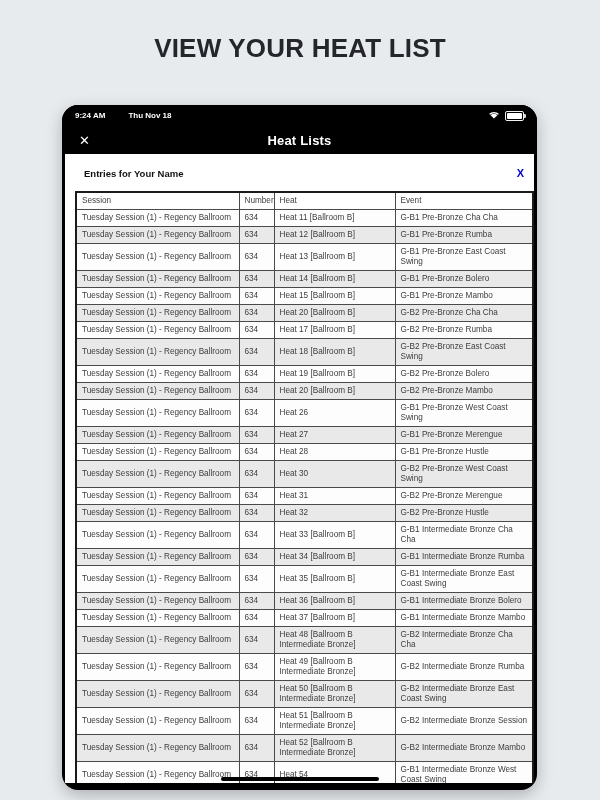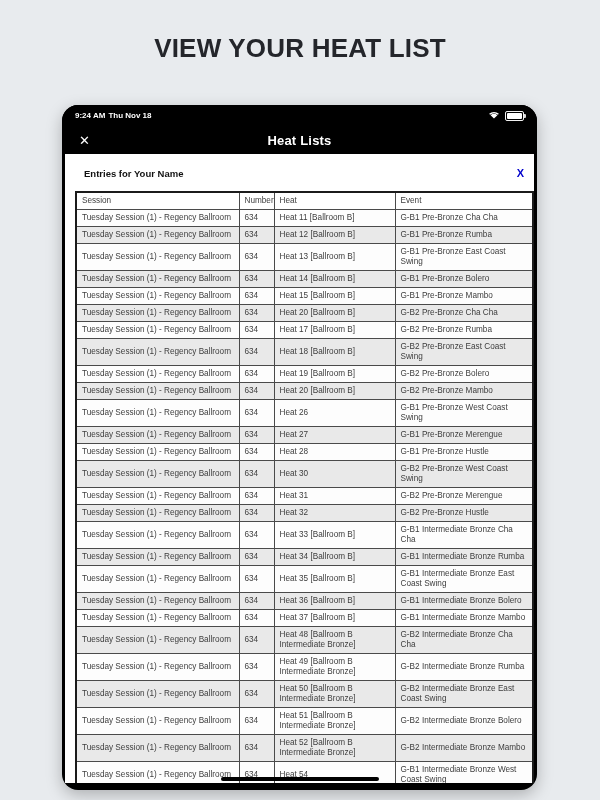--- a/index.html
+++ b/index.html
@@ -20,21 +20,21 @@
     width:475px; height:685px;
     background:#000; border-radius:16px;
     box-shadow:0 5px 16px rgba(0,0,0,.25);
     overflow:hidden; display:flex; flex-direction:column;
   }
   .status-bar {
     height:21px; flex:0 0 21px; background:#000; color:#fff;
     display:flex; align-items:center; justify-content:space-between;
     padding:0 13px; font-size:8px;
   }
-  .status-left { display:flex; gap:3px; align-items:center; }
+  .status-left { display:flex; gap:23px; align-items:center; }
   .status-time { font-weight:700; }
   .status-date { font-weight:600; }
   .status-icons { display:flex; align-items:center; gap:5px; }
   .battery { width:17px; height:8px; border:1px solid rgba(255,255,255,.95); border-radius:2px; position:relative; }
   .battery::before { content:''; position:absolute; inset:1px; background:#fff; border-radius:1px; }
   .battery::after { content:''; position:absolute; right:-3px; top:2px; width:2px; height:4px; background:rgba(255,255,255,.85); border-radius:0 1px 1px 0; }
   .nav-bar {
     height:28px; flex:0 0 28px; background:#000; color:#fff;
     position:relative; display:flex; align-items:center; justify-content:center;
   }
@@ -264,21 +264,21 @@
           <tr>
             <td class="col-session">Tuesday Session (1) - Regency Ballroom</td>
             <td class="col-number">634</td>
             <td class="col-heat">Heat 50 [Ballroom B Intermediate Bronze]</td>
             <td class="col-event">G-B2 Intermediate Bronze East Coast Swing</td>
           </tr>
           <tr>
             <td class="col-session">Tuesday Session (1) - Regency Ballroom</td>
             <td class="col-number">634</td>
             <td class="col-heat">Heat 51 [Ballroom B Intermediate Bronze]</td>
-            <td class="col-event">G-B2 Intermediate Bronze Bolero</td>
+            <td class="col-event">G-B2 Intermediate Bronze Session</td>
           </tr>
           <tr>
             <td class="col-session">Tuesday Session (1) - Regency Ballroom</td>
             <td class="col-number">634</td>
             <td class="col-heat">Heat 52 [Ballroom B Intermediate Bronze]</td>
             <td class="col-event">G-B2 Intermediate Bronze Mambo</td>
           </tr>
           <tr>
             <td class="col-session">Tuesday Session (1) - Regency Ballroom</td>
             <td class="col-number">634</td>

